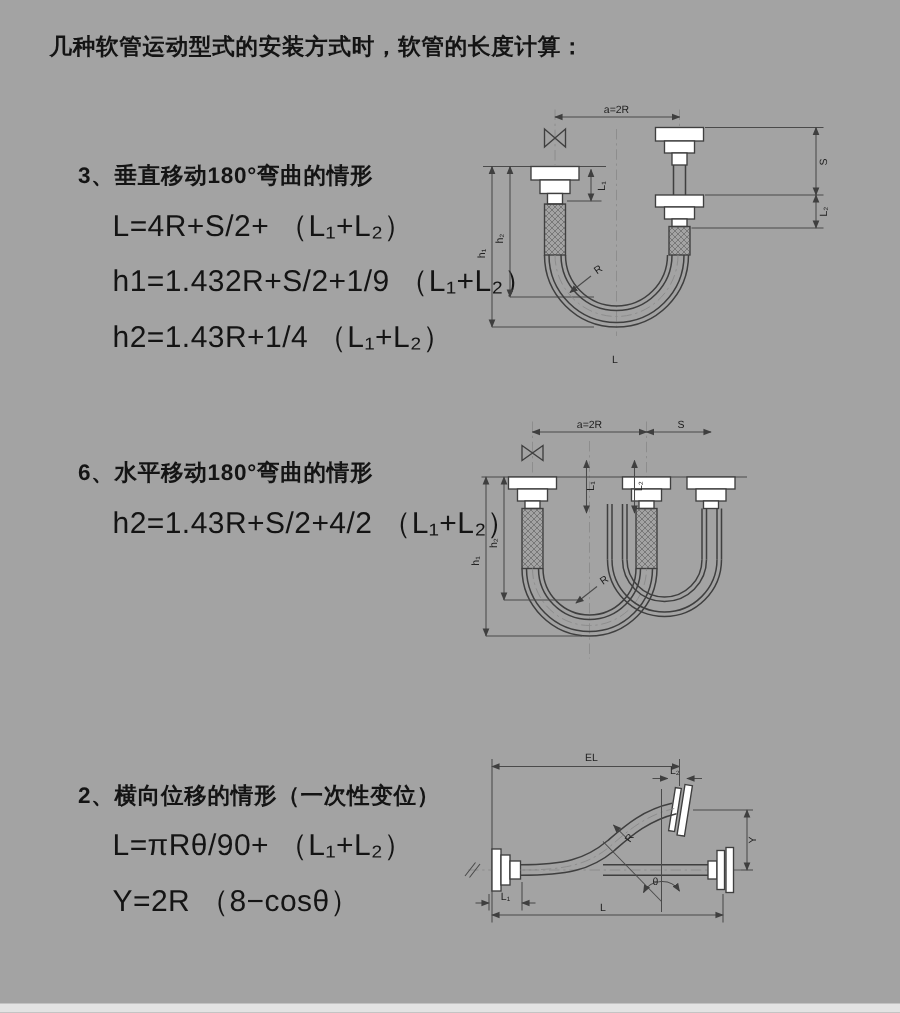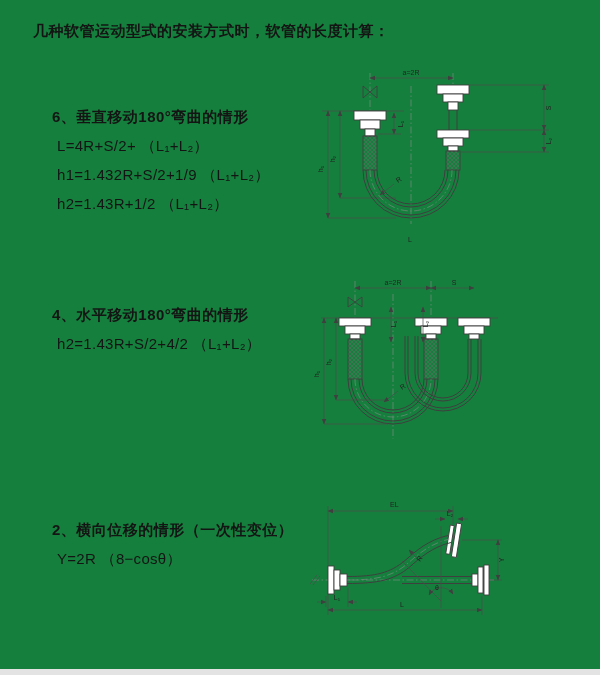--- a/index.html
+++ b/index.html
@@ -1,55 +1,56 @@
 <!DOCTYPE html>
 <html><head>
 <meta charset="utf-8">
 <style>
   html,body{margin:0;padding:0;}
   .page{
-    position:relative;width:600px;height:675px;background:#15803d;overflow:hidden;
+    position:relative;width:600px;height:675px;background:#a3a3a3;overflow:hidden;
     font-family:"Liberation Sans",sans-serif;color:#141414;
   }
   .doc-title{
     position:absolute;left:33px;top:22px;font-size:15px;font-weight:700;letter-spacing:.5px;white-space:nowrap;
   }
   .section{position:absolute;left:52px;}
   .sec-heading{font-size:15px;font-weight:700;letter-spacing:.5px;white-space:nowrap;}
-  .formula{margin-left:5px;margin-top:10px;font-size:15px;letter-spacing:.3px;white-space:nowrap;}
+  .formula{margin-left:23px;margin-top:10px;font-size:20px;letter-spacing:.3px;white-space:nowrap;}
   svg{position:absolute;}
   .ol{stroke:#3f3f3f;stroke-width:1;fill:none;}
   .dl{stroke:#4a4a4a;stroke-width:.7;fill:none;}
   .cl{stroke:#8a8a8a;stroke-width:.6;fill:none;stroke-dasharray:7 2.5 1.5 2.5;}
   .fl{fill:#fff;stroke:#3f3f3f;stroke-width:.9;}
   .br{stroke:#3f3f3f;stroke-width:.9;}
   text.dim{fill:#222;font-size:7px;font-family:"Liberation Sans",sans-serif;}
   .page-edge{position:absolute;left:0;bottom:0;width:100%;height:6px;background:#e3e3e3;}
 </style>
 </head>
 <body>
 
 <div class="page">
 
   <div class="doc-title">几种软管运动型式的安装方式时，软管的长度计算：</div>
 
   <div class="section" style="top:108px">
-    <div class="sec-heading">6、垂直移动180°弯曲的情形</div>
+    <div class="sec-heading">3、垂直移动180°弯曲的情形</div>
     <div class="formula">L=4R+S/2+ （L₁+L₂）</div>
     <div class="formula">h1=1.432R+S/2+1/9 （L₁+L₂）</div>
-    <div class="formula">h2=1.43R+1/2 （L₁+L₂）</div>
+    <div class="formula">h2=1.43R+1/4 （L₁+L₂）</div>
   </div>
 
   <div class="section" style="top:306px">
-    <div class="sec-heading">4、水平移动180°弯曲的情形</div>
+    <div class="sec-heading">6、水平移动180°弯曲的情形</div>
     <div class="formula">h2=1.43R+S/2+4/2 （L₁+L₂）</div>
   </div>
 
   <div class="section" style="top:521px">
     <div class="sec-heading">2、横向位移的情形（一次性变位）</div>
+    <div class="formula">L=πRθ/90+ （L₁+L₂）</div>
     <div class="formula">Y=2R （8−cosθ）</div>
   </div>
 
   <svg width="272" height="196" viewBox="0 0 272 196" style="left:308px;top:64px">
     <defs>
       <pattern id="braid1" width="4" height="4" patternUnits="userSpaceOnUse">
         <path d="M0,4 L4,0 M0,0 L4,4" stroke="#6a6a6a" stroke-width="0.5"></path>
       </pattern>
       <marker id="ar1" viewBox="0 0 10 10" refX="9" refY="5" markerWidth="8" markerHeight="8" orient="auto-start-reverse">
         <path d="M0,1 L10,5 L0,9 z" fill="#3f3f3f"></path>

